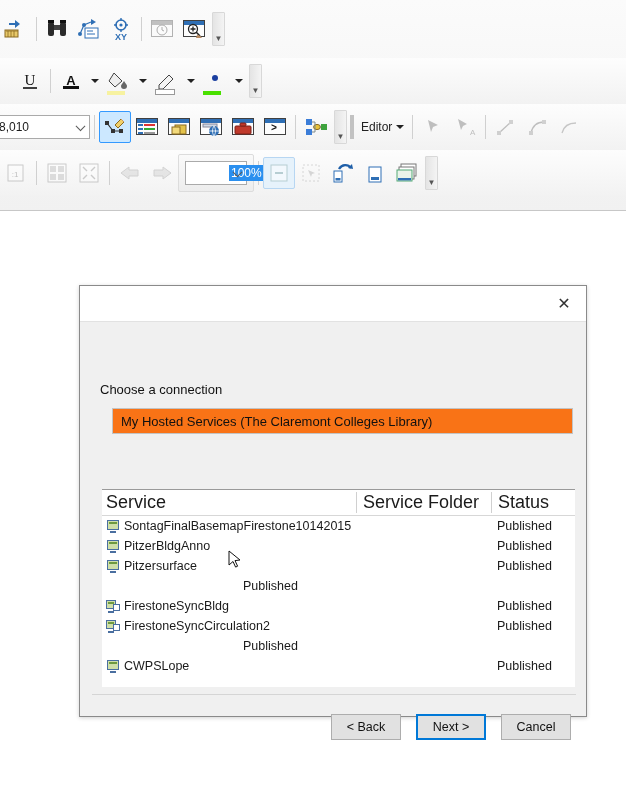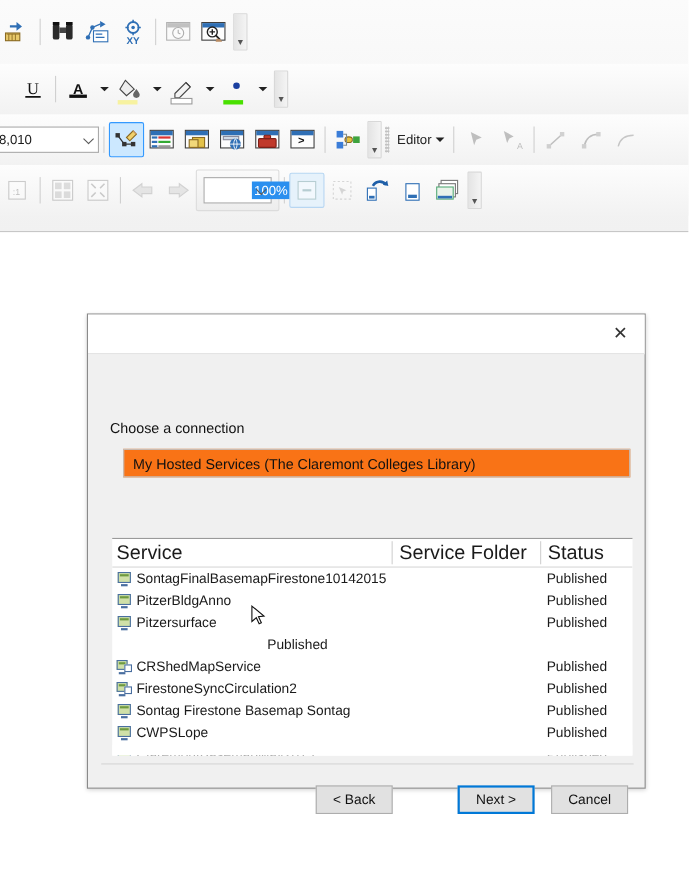--- a/index.html
+++ b/index.html
@@ -139,21 +139,21 @@
   .svc-clip { position: absolute; left: 0; right: 0; bottom: 0; height: 10px; background: #ffffff; }
 
   .dlg-sep { position: absolute; left: 12px; top: 372px; width: 484px; height: 1px; background: #d5d5d5; }
 
   .btn-row { position: absolute; left: 0; top: 392px; width: 508px; display: flex; justify-content: flex-end; gap: 15px; padding-right: 17px; box-sizing: border-box; }
   .btn {
     width: 70px; height: 26px; background: #e1e1e1; border: 1px solid #adadad;
     font-size: 12.5px; color: #111; display: flex; align-items: center; justify-content: center;
     box-sizing: border-box;
   }
-  .btn.default { border: 2px solid #0078d7; margin-left: 44px; }
+  .btn.default { border: 2px solid #0078d7; }
 
   
   .cursor { position: absolute; left: 228px; top: 550px; width: 14px; height: 20px; }
 
   
   .ic { width: 24px; height: 24px; position: relative; }
   .ic.dim { opacity: .38; filter: grayscale(1); }
   .win {
     position:absolute; left:1px; top:3px; width:22px; height:17px;
     border:1px solid #404040; background:#fdfdfd; box-sizing:border-box;
@@ -551,45 +551,38 @@
               <div class="cell c2"></div>
               <div class="cell c3">Published</div>
             </div>
             <div class="svc-row">
               <div class="cell c1">
                 <span class="ico feat">
                   <span class="mon"></span>
                   <span class="pg"></span>
                   <span class="stand"></span>
                 </span>
-                <span>CRShedMapService</span>
+                <span>FirestoneSyncBldg</span>
               </div>
               <div class="cell c2"></div>
               <div class="cell c3">Published</div>
             </div>
             <div class="svc-row">
               <div class="cell c1">
                 <span class="ico feat">
                   <span class="mon"></span>
                   <span class="pg"></span>
                   <span class="stand"></span>
                 </span>
                 <span>FirestoneSyncCirculation2</span>
               </div>
               <div class="cell c2"></div>
               <div class="cell c3">Published</div>
             </div>
             <div class="svc-row">
-              <div class="cell c1">
-                <span class="ico">
-                  <span class="mon"></span>
-                  <span class="stand"></span>
-                </span>
-                <span>Sontag Firestone Basemap Sontag</span>
-              </div>
               <div class="cell c2"></div>
               <div class="cell c3">Published</div>
             </div>
             <div class="svc-row">
               <div class="cell c1">
                 <span class="ico">
                   <span class="mon"></span>
                   <span class="stand"></span>
                 </span>
                 <span>CWPSLope</span>

